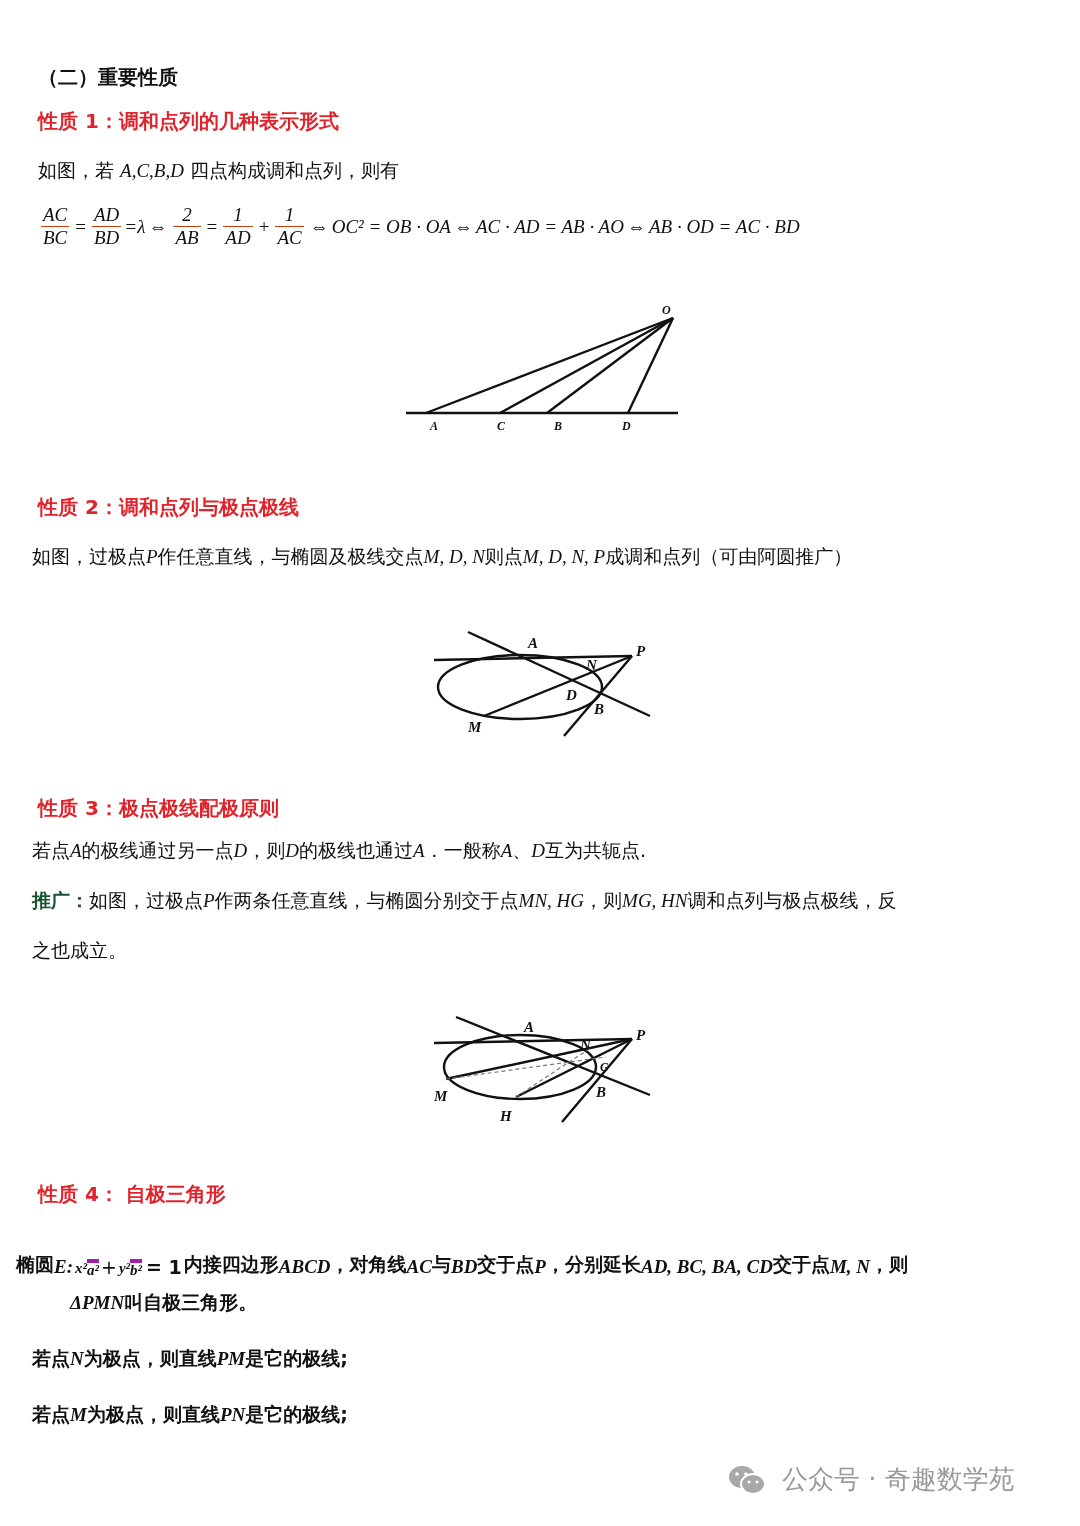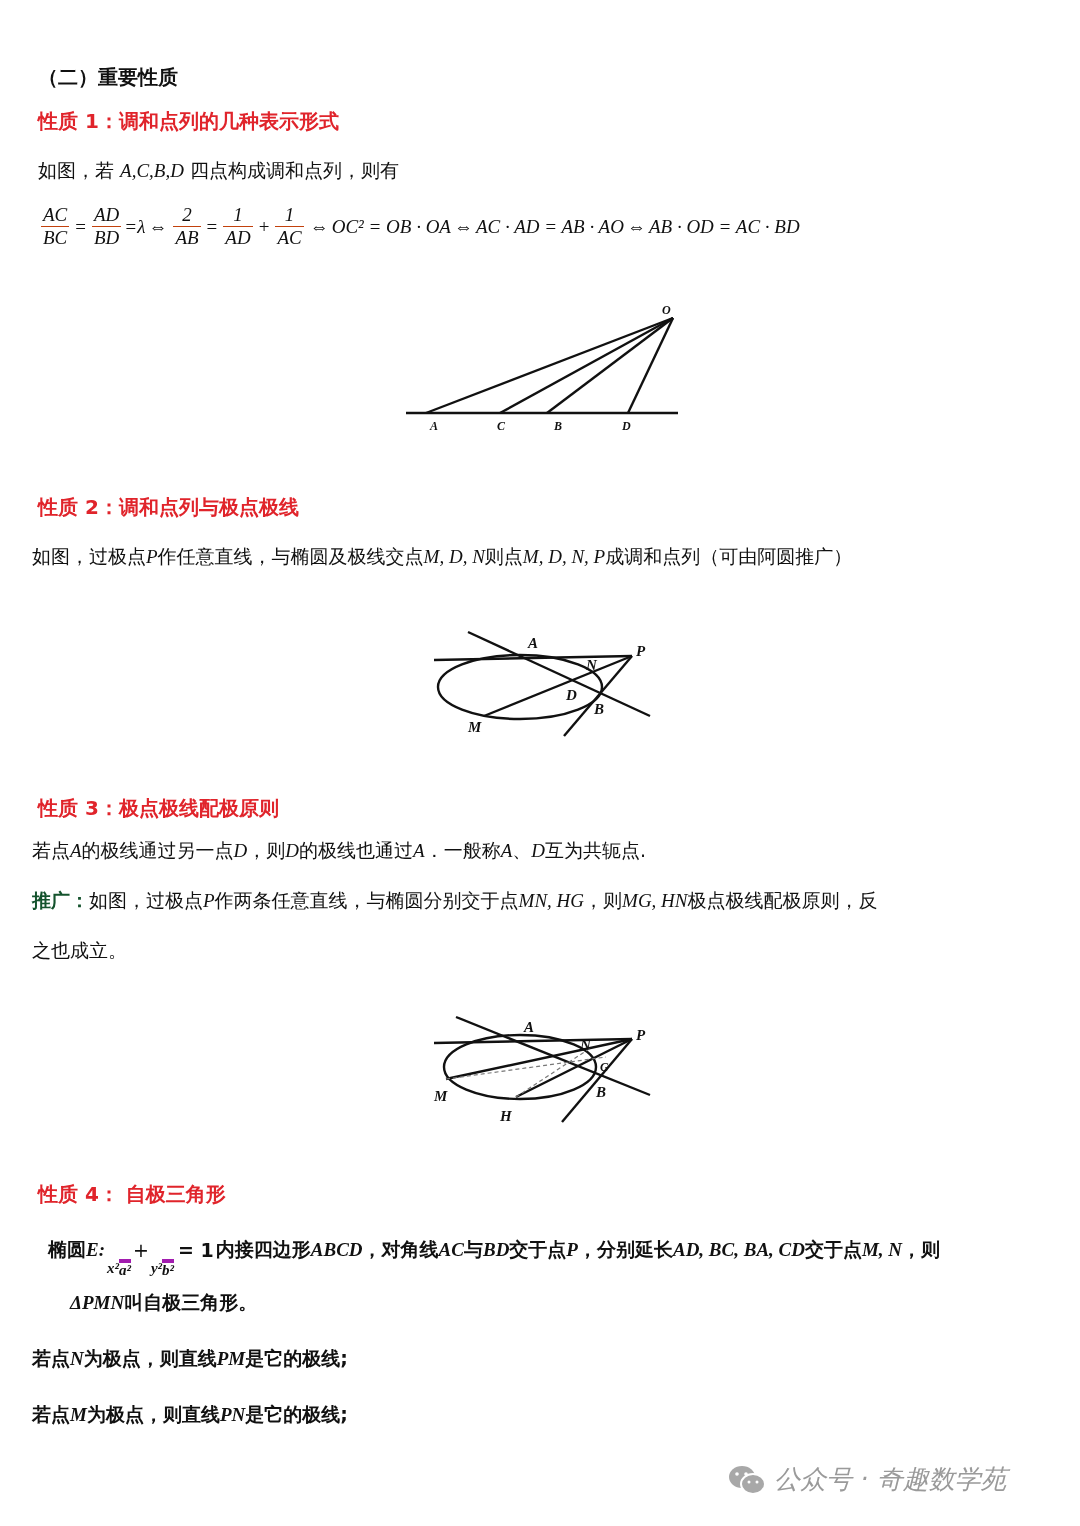--- a/index.html
+++ b/index.html
@@ -15,21 +15,21 @@
   .red { color:#14532d; font-weight:bold; }
   .formula { font-family:"Liberation Serif", serif; font-style:italic; font-size:19px; display:flex; align-items:center; }
   .frac { display:inline-flex; flex-direction:column; align-items:center; margin:0 3px; }
   .frac .num { padding:0 2px; line-height:22px; }
   .frac .den { border-top:1px solid #c2410c; padding:0 2px; line-height:22px; }
   .op { font-style:normal; margin:0 3px; }
   .sfrac { display:inline-flex; flex-direction:row; align-items:center; vertical-align:middle; font-size:15px; margin:0 2px; }
   .sfrac .num { line-height:15px; }
   .sfrac .den { border-top:4px solid #a21caf; line-height:15px; }
   svg text { font-family:"Liberation Serif", serif; font-style:italic; font-weight:bold; }
-  .wm { font-size:26px; color:#9a9a9a; display:flex; align-items:center; gap:8px;font-style:italic; }
+  .wm { font-size:26px; color:#9a9a9a; display:flex; align-items:center; gap:16px; }
 </style>
 </head>
 <body>
 
 <div class="abs h-sec" style="left:38px;top:64px;">（二）重要性质</div>
 
 <div class="abs h-red" style="left:38px;top:108px;">性质 1：调和点列的几种表示形式</div>
 <div class="abs p" style="left:38px;top:158px;">
   <span>如图，若</span>
   <span class="m">A,C,B,D</span>
@@ -108,21 +108,21 @@
     <text x="174" y="94">B</text>
     <text x="48" y="112">M</text>
   </g>
 </svg>
 
 <div class="abs h-red" style="left:38px;top:795px;">性质 3：极点极线配极原则</div>
 <div class="abs p" style="left:32px;top:838px;">
   <span>若点</span><span class="m">A</span><span>的极线通过另一点</span><span class="m">D</span><span>，则</span><span class="m">D</span><span>的极线也通过</span><span class="m">A</span><span>．一般称</span><span class="m">A</span><span>、</span><span class="m">D</span><span>互为共轭点.</span>
 </div>
 <div class="abs p" style="left:32px;top:888px;">
-  <span class="red">推广：</span><span>如图，过极点</span><span class="m">P</span><span>作两条任意直线，与椭圆分别交于点</span><span class="m">MN, HG</span><span>，则</span><span class="m">MG, HN</span><span>极点极线配极原则，反</span>
+  <span class="red">推广：</span><span>如图，过极点</span><span class="m">P</span><span>作两条任意直线，与椭圆分别交于点</span><span class="m">MN, HG</span><span>，则</span><span class="m">MG, HN</span><span>调和点列与极点极线，反</span>
 </div>
 <div class="abs p" style="left:32px;top:938px;">之也成立。</div>
 
 <svg class="abs" style="left:420px;top:1005px;" width="250" height="130">
   <g stroke="#111" stroke-width="2.4" fill="none">
     <ellipse cx="100" cy="62" rx="76" ry="32"></ellipse>
     <line x1="14" y1="38" x2="212" y2="34"></line>
     <line x1="36" y1="12" x2="230" y2="90"></line>
     <line x1="26" y1="74" x2="212" y2="34"></line>
     <line x1="96" y1="92" x2="212" y2="34"></line>
@@ -137,21 +137,21 @@
     <text x="216" y="35">P</text>
     <text x="160" y="45">N</text>
     <text x="180" y="66" font-size="12">G</text>
     <text x="14" y="96">M</text>
     <text x="80" y="116">H</text>
     <text x="176" y="92">B</text>
   </g>
 </svg>
 
 <div class="abs h-red" style="left:38px;top:1181px;">性质 4：  自极三角形</div>
-<div class="abs pb" style="left:48px;top:1222px;display:flex;align-items:center;">
+<div class="abs pb" style="left:16px;top:1222px;display:flex;align-items:flex-end;">
   <span>椭圆</span>
     <span class="mb">E:</span>
   <span class="sfrac">
       <span class="num m">x²</span>
       <span class="den m">a²</span>
     </span>
   <span style="font-weight:normal;">+</span>
   <span class="sfrac">
       <span class="num m">y²</span>
       <span class="den m">b²</span>

